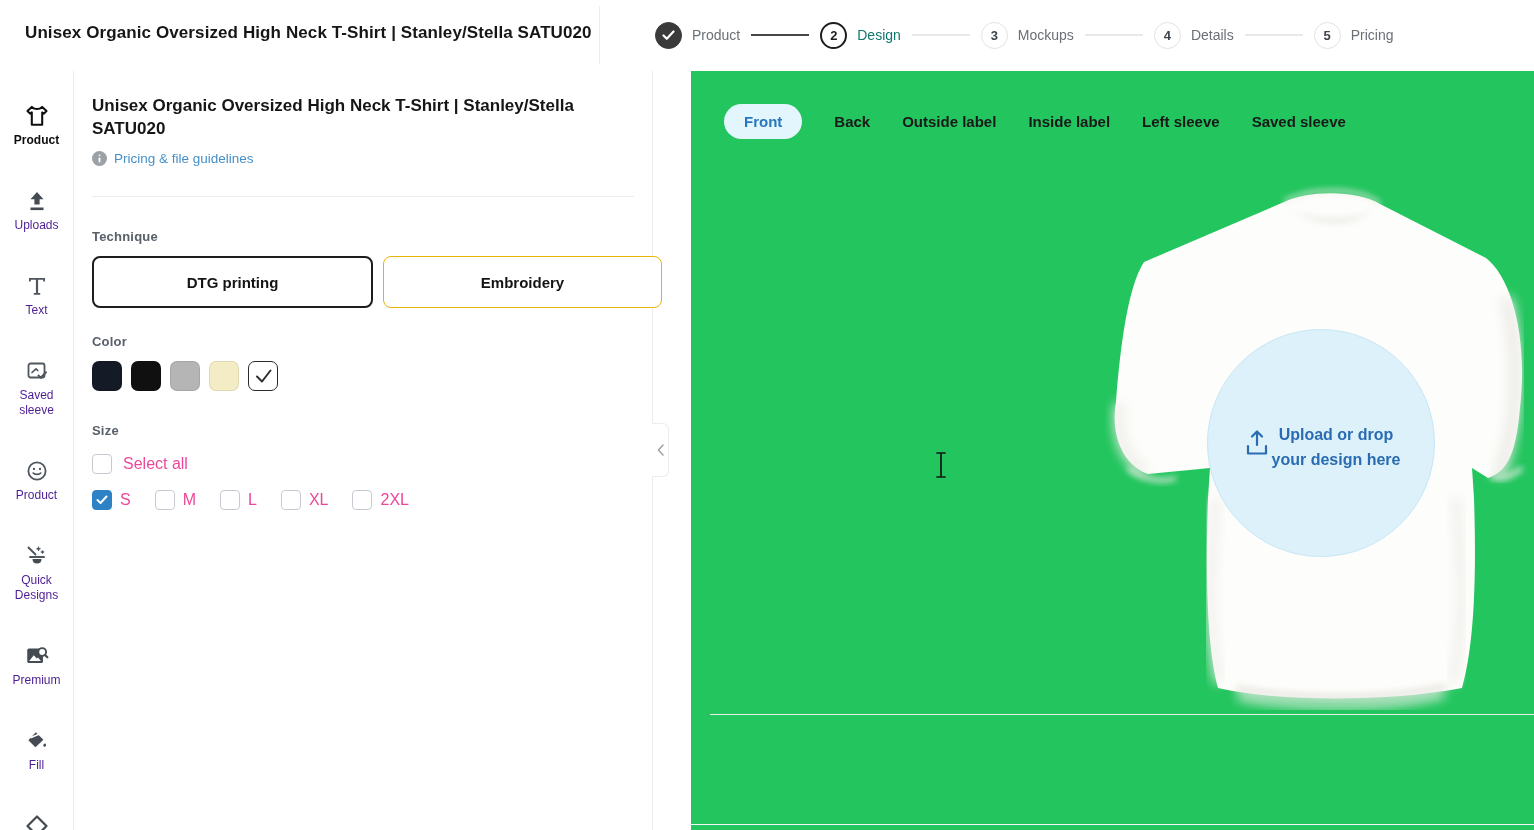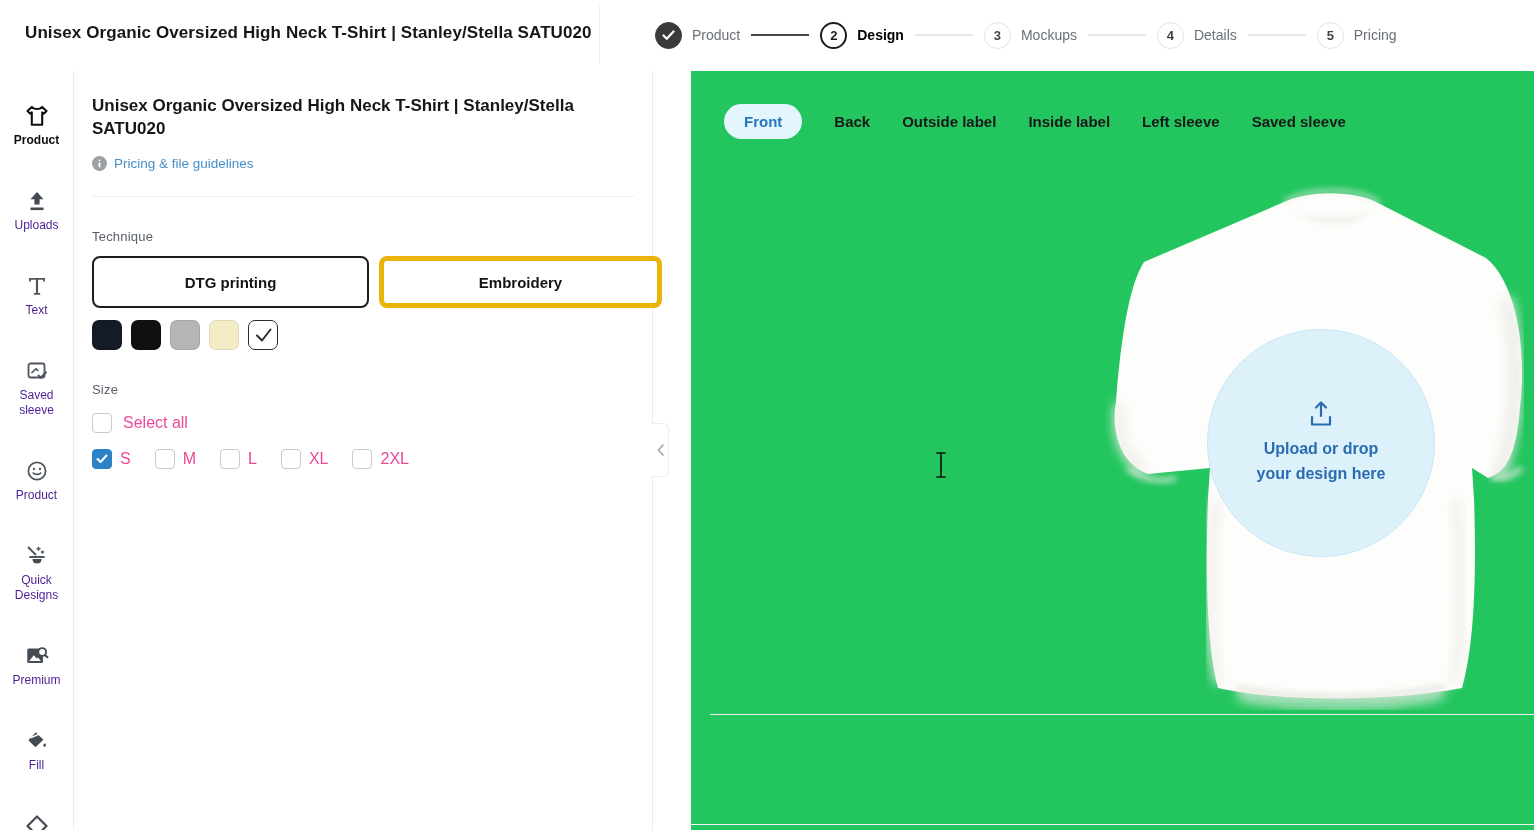--- a/index.html
+++ b/index.html
@@ -10,62 +10,62 @@
   
   .header { position:absolute; left:0; top:0; width:1534px; height:71px; background:#fff; }
   .header-title { position:absolute; left:25px; top:23px; font-size:17px; font-weight:700; color:#161616; letter-spacing:.1px; }
   .header-divider { position:absolute; left:599px; top:6px; width:1px; height:58px; background:#ededed; }
   .stepper { position:absolute; left:655px; top:18px; display:flex; align-items:center; height:34px; }
   .step { display:flex; align-items:center; }
   .step-circle { width:27px; height:27px; border-radius:50%; display:flex; align-items:center; justify-content:center; font-size:13px; font-weight:700; color:#3f454c; background:#fff; border:1px solid #e2e2e2; flex:none; }
   .step.completed .step-circle { background:#3a3a3a; border-color:#3a3a3a; }
   .step.active .step-circle { border:2px solid #1d1d1d; color:#1d1d1d; }
   .step-label { margin-left:10px; font-size:14px; color:#6a7076; white-space:nowrap; }
-  .step.active .step-label { color:#000000; font-weight:700; }
+  .step.active .step-label { color:#0f766e; font-weight:400; }
   .connector { width:58px; height:2px; background:#e9e9e9; margin:0 11px; }
   .connector.dark { background:#474747; }
 
   
   .sidebar { position:absolute; left:0; top:71px; width:74px; height:759px; background:#fff; border-right:1px solid #ebebeb; padding-top:32px; display:flex; flex-direction:column; align-items:center; overflow:hidden; }
   .side-item { display:flex; flex-direction:column; align-items:center; margin-bottom:40px; cursor:pointer; }
   .side-icon { width:26px; height:26px; display:flex; align-items:center; justify-content:center; }
   .side-label { margin-top:4px; width:64px; text-align:center; font-size:12px; line-height:15px; color:#4c1d95; }
   .side-item.active .side-label { color:#0e0e0e; font-weight:700; }
 
   
   .panel { position:absolute; left:75px; top:71px; width:578px; height:759px; background:#fff; border-right:1px solid #ececec; padding:23px 18px 0 17px; }
   .panel-title { font-size:17px; font-weight:700; line-height:23px; color:#161616; width:500px; }
-  .guidelines-row { margin-top:11px; display:flex; align-items:flex-end; gap:7px; height:20px; cursor:pointer; }
+  .guidelines-row { margin-top:11px; display:flex; align-items:flex-start; gap:7px; height:20px; cursor:pointer; }
   .guidelines-link { font-size:13.5px; color:#4690c8; }
   .panel-divider { margin-top:25px; height:1px; background:#ededed; }
-  .section-label { margin-top:32px; font-size:13px; font-weight:400; color:#59606a; letter-spacing:.2px; }
+  .section-label { margin-top:32px; font-size:13px; font-weight:700; color:#59606a; letter-spacing:.2px; }
   .section-label.tight { margin-top:26px; }
   .technique-row { margin-top:12px; display:flex; gap:10px; width:570px; }
-  .tech-btn { flex:1; height:52px; border-radius:8px; background:#fff; border:5px solid #eab308; font-family:"Liberation Sans",sans-serif; font-size:15px; font-weight:700; color:#141414; cursor:pointer; }
+  .tech-btn { flex:1; height:52px; border-radius:8px; background:#fff; border:1px solid #eab308; font-family:"Liberation Sans",sans-serif; font-size:15px; font-weight:700; color:#141414; cursor:pointer; }
   .tech-btn.selected { border:2px solid #1d1d1d; }
   .swatch-row { margin-top:12px; display:flex; gap:9px; }
   .swatch { width:30px; height:30px; border-radius:7px; border:1px solid rgba(0,0,0,0.08); cursor:pointer; display:flex; align-items:center; justify-content:center; }
   .swatch.selected { border:1.5px solid #2b2b2b; }
   .size-select-all { margin-top:16px; display:flex; align-items:center; gap:11px; cursor:pointer; }
   .size-row { margin-top:16px; display:flex; align-items:center; gap:24px; }
   .size-option { display:flex; align-items:center; gap:8px; cursor:pointer; }
   .cb { width:20px; height:20px; border:1px solid #c6cbd1; border-radius:4px; background:#fff; display:flex; align-items:center; justify-content:center; flex:none; }
   .cb.checked { background:#2d81c5; border-color:#2d81c5; }
   .option-label { font-size:16px; color:#ec4899; }
 
   
   .collapse-handle { position:absolute; left:652px; top:423px; width:17px; height:54px; background:#fff; border:1px solid #ededed; border-left:none; border-radius:0 6px 6px 0; display:flex; align-items:center; justify-content:center; cursor:pointer; z-index:5; }
 
   
   .canvas { position:absolute; left:691px; top:71px; width:881px; height:759px; background:#22c55e; }
   .view-tabs { position:absolute; left:33px; top:33px; display:flex; align-items:center; gap:32px; }
   .view-tab { font-size:15px; font-weight:700; color:#191919; cursor:pointer; padding:9px 0; white-space:nowrap; }
   .view-tab.active { color:#2678be; background:#e3f6fe; border-radius:20px; padding:9px 20px; }
   .shirt-svg { position:absolute; left:367px; top:97px; pointer-events:none; }
-  .upload-circle { position:absolute; left:516px; top:258px; width:228px; height:228px; border-radius:50%; background:#dcf1fa; border:1px solid #c7e7f5; display:flex; flex-direction:column; align-items:center; justify-content:center; cursor:pointer; }
+  .upload-circle { position:absolute; left:516px; top:258px; width:228px; height:228px; border-radius:50%; background:#dcf1fa; border:1px solid #c7e7f5; display:flex; flex-direction:row; align-items:center; justify-content:center; cursor:pointer; }
   .upload-text { margin-top:8px; font-size:16px; font-weight:700; color:#2a6cb2; line-height:25px; text-align:center; }
   .canvas-bottom-line { position:absolute; left:19px; top:643px; right:0; height:1px; background:#ededed; }
   .canvas-faint-line { position:absolute; left:0; top:753px; right:0; height:1px; background:#f5f5f5; }
   .text-cursor { position:absolute; left:242px; top:379px; }
 </style>
 </head>
 <body>
 
 <div class="app">
 
@@ -219,20 +219,21 @@
     </div>
 
     <div class="panel-divider"></div>
 
     <div class="section-label">Technique</div>
     <div class="technique-row">
       <button class="tech-btn selected">DTG printing</button>
       <button class="tech-btn">Embroidery</button>
     </div>
 
+    <div class="section-label tight">Color</div>
     <div class="swatch-row">
         <div class="swatch" style="background: rgb(20, 26, 38);"></div>
         <div class="swatch" style="background: rgb(16, 16, 16);"></div>
         <div class="swatch" style="background: rgb(181, 181, 182);"></div>
         <div class="swatch" style="background: rgb(243, 236, 196);"></div>
         <div class="swatch selected" style="background: rgb(255, 255, 255);">
           <span style="display: flex;">
             <svg width="19" height="16" viewBox="0 0 19 16">
               <path d="M3 8.5 L8 13.5 L16.5 2.5" fill="none" stroke="#2f2f2f" stroke-width="2" stroke-linecap="round" stroke-linejoin="round"></path>
             </svg>

